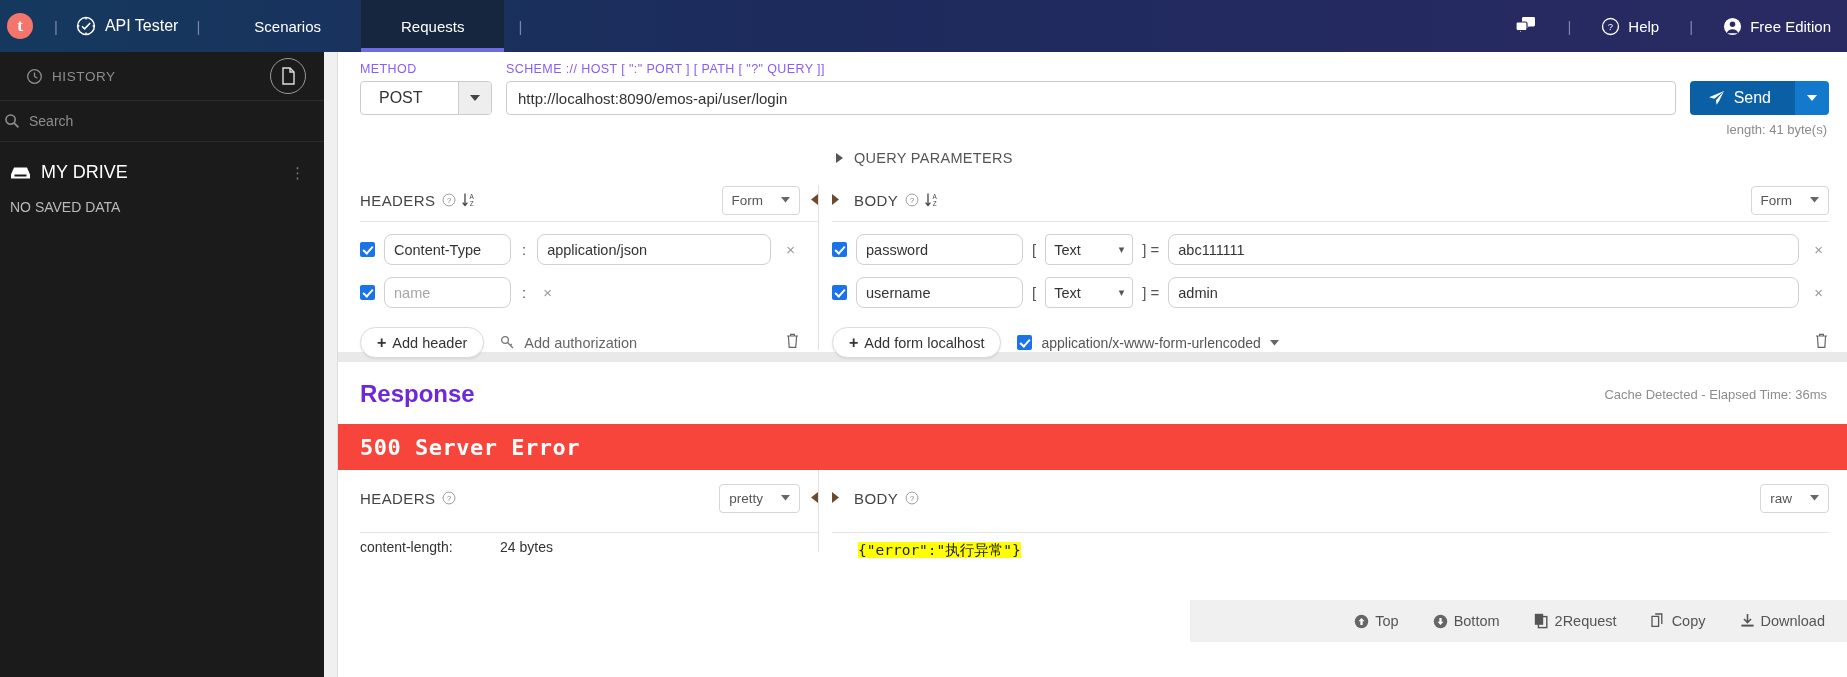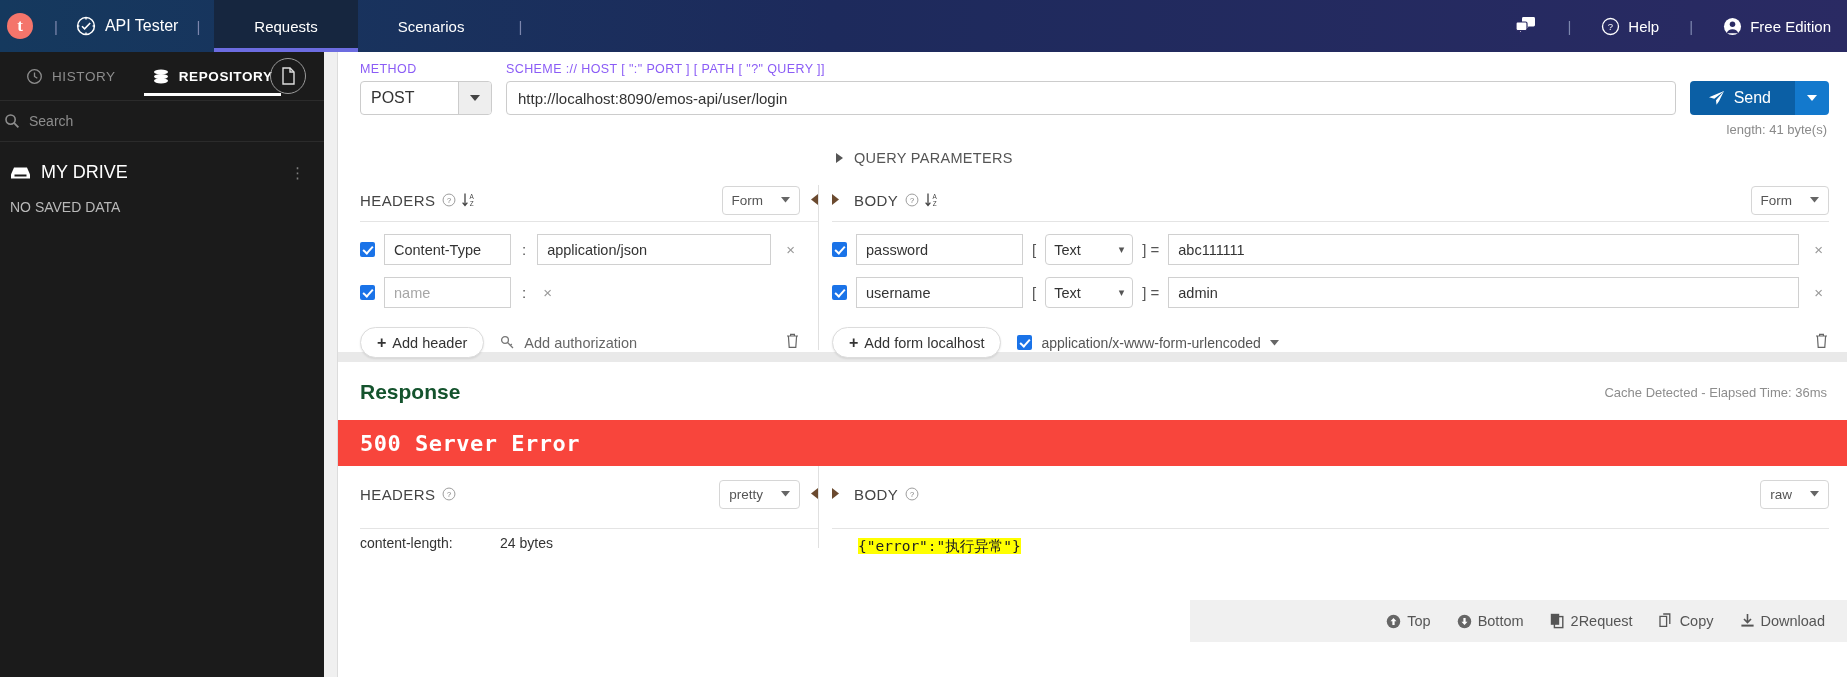--- a/index.html
+++ b/index.html
@@ -72,21 +72,21 @@
   .scrollcol { position:absolute; left:0; top:0; width:14px; height:625px; background:#f0f0f0; border-right:1px solid #dcdcdc;}
   .panel { position:absolute; left:14px; top:0; width:1509px; background:#fff; }
 
   .req-panel { padding:10px 0 0 0; height:300px; position:relative; }
 
   .lbl { color:#8b5cf6; font-size:12.5px; letter-spacing:.4px; }
   .row-url { display:flex; align-items:flex-end; padding:0 0 0 22px; }
   .fld-method { width:132px; }
   .sel-method {
     display:flex; align-items:center; height:34px; border:1px solid #ccc; border-radius:4px;
-    background:#fff; overflow:hidden; margin-top:5px;
+    background:#fff; overflow:hidden; margin-top:5px;padding-left:8px;
   }
   .sel-method .val { flex:1; padding:0 10px; font-size:16px; color:#333; }
   .sel-method .caret {
     width:33px; height:100%; background:#eeeeee; border-left:1px solid #ccc;
     display:flex; align-items:center; justify-content:center;
   }
   .fld-url { flex:1; margin-left:14px; }
   .inp-url {
     height:34px; border:1px solid #ccc; border-radius:4px; background:#fff; margin-top:5px;
     display:flex; align-items:center; padding:0 11px; font-size:15px; color:#333;
@@ -123,21 +123,21 @@
 
   .kv-row { display:flex; align-items:center; gap:9px; margin-top:12px; }
   .cb {
     width:15px; height:15px; border-radius:2px; background:#1a73e8; position:relative; flex:none; cursor:pointer;
   }
   .cb::after {
     content:''; position:absolute; left:4.5px; top:1.5px; width:4px; height:8px;
     border:solid #fff; border-width:0 2px 2px 0; transform:rotate(42deg);
   }
   .txt {
-    height:31px; border:1px solid #d0d0d0; border-radius:0; background:#fff;
+    height:31px; border:1px solid #d0d0d0; border-radius:8px; background:#fff;
     display:flex; align-items:center; padding:0 9px; font-size:14.5px; color:#333;
   }
   .txt.ph { color:#a6a6a6; }
   .colon { color:#555; font-size:15px; padding:0 2px;}
   .xbtn { color:#999; font-size:15px; padding:0 6px; cursor:pointer; }
   .hd-key { width:127px; }
   .hd-val { width:234px; }
   .bd-key { width:167px; }
   .bd-val { flex:1; min-width:60px; }
   .bracket { color:#555; font-size:15px; }
@@ -157,42 +157,42 @@
   .link-ghost { display:flex; align-items:center; gap:9px; color:#666; font-size:14.5px; cursor:pointer; }
   .trash { margin-left:auto; margin-right:18px; color:#666; cursor:pointer; }
   .ct-label { display:flex; align-items:center; gap:9px; color:#555; font-size:14px; }
 
   .vdiv { position:absolute; left:0; top:0; bottom:8px; border-left:1px solid #e0e0e0; }
   .arrow-btn { color:#6b4a2f; cursor:pointer; font-size:13px; }
 
   
   .resp-panel { position:absolute; left:14px; top:310px; width:1509px; height:320px; background:#fff; }
   .resp-head { display:flex; align-items:center; padding:18px 20px 16px 22px; }
-  .resp-title { font-size:21px; color:#14532d; font-weight:bold; }
+  .resp-title { font-size:24px; color:#6d28d9; font-weight:bold; }
   .resp-cache { margin-left:auto; font-size:13px; color:#8d8d8d; }
   .err-banner {
     background:#f8453c; color:#fff; height:46px; display:flex; align-items:center;
     padding-left:22px; font-family:"DejaVu Sans Mono", monospace; font-size:22px; font-weight:bold;
     letter-spacing:.5px;
   }
   .resp-body { display:flex; }
   .resp-left { width:480px; padding-left:22px; position:relative; }
   .resp-right { flex:1; padding-left:14px; position:relative;}
   .resp-sec-head { display:flex; align-items:center; height:56px; }
   .cl-row { display:flex; font-size:14px; color:#333; margin-top:6px; font-family:"Liberation Sans",sans-serif;}
   .cl-key { width:140px; }
   .json-line {
     margin-top:8px; font-family:"DejaVu Sans Mono", monospace; font-size:14.5px; color:#222;
     margin-left:26px;
   }
   .hl { background:#ffff00; }
 
   .float-toolbar {
     position:absolute; right:0; bottom:40px; height:42px; background:#f0f0f0;
-    display:flex; align-items:center; gap:26px; padding:0 22px; width:657px; justify-content:flex-end;
+    display:flex; align-items:center; gap:34px; padding:0 22px; width:657px; justify-content:flex-end;
   }
   .tb-item { display:flex; align-items:center; gap:6px; color:#555; font-size:14.5px; cursor:pointer; }
 </style>
 </head>
 <body>
 
 <div class="app">
 
   <div class="topnav">
     <div class="logo-wrap">
@@ -203,25 +203,25 @@
       <span class="ico brand-icon">
         <svg width="20" height="20" viewBox="0 0 20 20">
             <circle cx="10" cy="10" r="8.4" fill="none" stroke="#fff" stroke-width="1.5"></circle>
             <path d="M6 10.2l2.6 2.6L14.2 7" fill="none" stroke="#fff" stroke-width="1.6"></path>
             <path d="M10 1.4v2M10 16.6v2M1.4 10h2M16.6 10h2" stroke="#fff" stroke-width="1.4"></path>
           </svg>
       </span>
       <span>API Tester</span>
     </div>
     <span class="nav-sep">|</span>
+    <div class="nav-tab">
+      <span>Scenarios</span>
+    </div>
     <div class="nav-tab active">
       <span>Requests</span>
-    </div>
-    <div class="nav-tab">
-      <span>Scenarios</span>
     </div>
     <span class="nav-sep">|</span>
 
     <div class="nav-right">
       <div class="nav-right-item">
         <span class="ico">
           <svg width="22" height="20" viewBox="0 0 22 20">
               <rect x="7" y="1" width="13" height="9.5" rx="1.4" fill="#fff"></rect>
               <path d="M11 10.5l-.2 3 3-3z" fill="#fff"></path>
               <rect x="1" y="6" width="11" height="8.5" rx="1.4" fill="#fff" stroke="#2a2a63" stroke-width="1.2"></rect>
@@ -256,30 +256,20 @@
   <div class="sidebar">
     <div class="side-tabs">
       <div class="side-tab history">
         <span class="ico">
           <svg width="17" height="17" viewBox="0 0 18 18">
               <circle cx="9" cy="9" r="7.2" fill="none" stroke="#8d8d8d" stroke-width="1.4"></circle>
               <path d="M9 4.8V9l3 1.8" fill="none" stroke="#8d8d8d" stroke-width="1.4"></path>
             </svg>
         </span>
         <span>HISTORY</span>
-      </div>
-      <div class="side-tab repo">
-        <span class="ico">
-          <svg width="18" height="17" viewBox="0 0 18 17">
-              <ellipse cx="9" cy="4" rx="7" ry="2.6" fill="#fff"></ellipse>
-              <ellipse cx="9" cy="8.6" rx="7" ry="2.6" fill="#fff"></ellipse>
-              <ellipse cx="9" cy="12.8" rx="7" ry="2.6" fill="#fff"></ellipse>
-            </svg>
-        </span>
-        <span>REPOSITORY</span>
       </div>
       <div class="side-doc-btn">
         <span class="ico">
           <svg width="16" height="18" viewBox="0 0 16 18">
               <path d="M3 1h7l4 4v12H3z" fill="none" stroke="#ddd" stroke-width="1.4"></path>
               <path d="M10 1v4h4" fill="none" stroke="#ddd" stroke-width="1.4"></path>
             </svg>
         </span>
       </div>
     </div>

